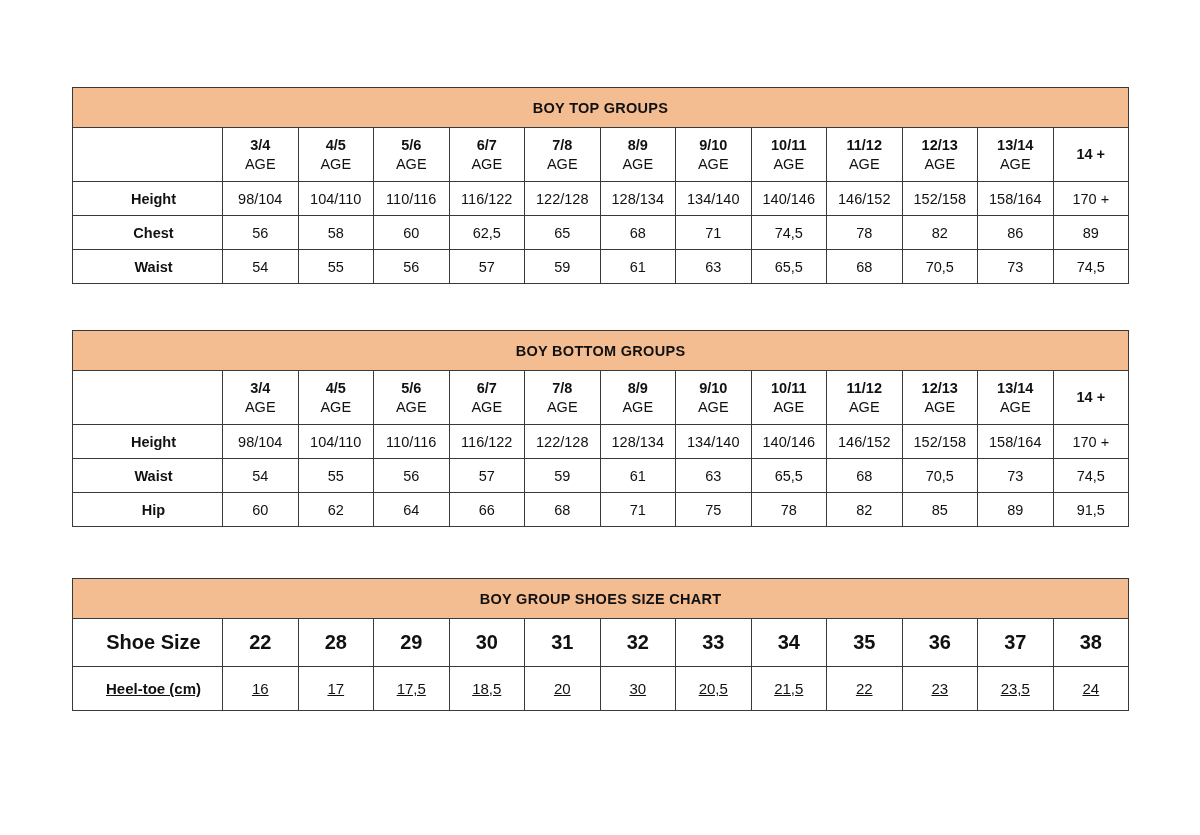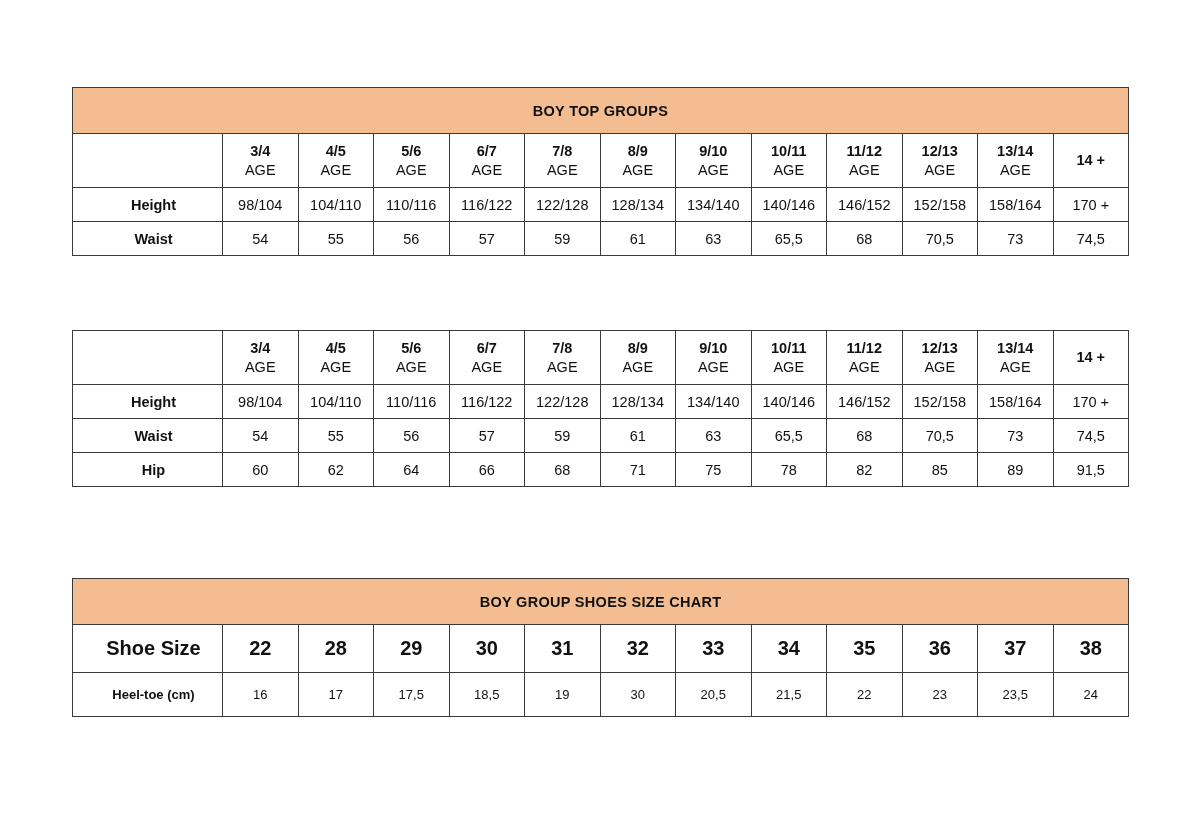--- a/index.html
+++ b/index.html
@@ -35,21 +35,21 @@
   table.size-table td, table.size-table th {
     border: 1.5px solid #3a3a3a;
     text-align: center;
     vertical-align: middle;
     font-size: 14.5px;
     color: #111111;
     padding: 0;
   }
   .title-row td {
     background: #f4bc91;
-    height: 46px;
+    height: 40px;
     font-weight: bold;
     font-size: 20px;
     letter-spacing: 0.3px;
     color: #1a1a1a;
   }
   .head-row td {
     height: 54px;
     font-weight: bold;
     font-size: 15px;
     line-height: 1.25;
@@ -66,21 +66,21 @@
     padding-left: 12px !important;
     font-weight: bold;
     font-size: 14.5px;
   }
   .age-sub { display: block; font-weight: normal; }
   
   col.c0 { width: 150px; }
   col.cx { width: 75.5px; }
 
   .shoes-table .head-row td { height: 48px; font-size: 20px; }
-  .shoes-table .data-row td { height: 44px; font-size: 13px; }
+  .shoes-table .data-row td { height: 44px; font-size: 15px; text-decoration: underline; }
   .shoes-table .rowlabel { font-size: 15px; }
 </style>
 </head>
 <body>
 
 <div class="page">
 
   <div class="chart-block" id="block-top">
     <table class="size-table">
       <colgroup>
@@ -126,20 +126,35 @@
           <td>122/128</td>
           <td>128/134</td>
           <td>134/140</td>
           <td>140/146</td>
           <td>146/152</td>
           <td>152/158</td>
           <td>158/164</td>
           <td>170 +</td>
         </tr>
         <tr class="data-row">
+          <td class="rowlabel">Chest</td>
+          <td>56</td>
+          <td>58</td>
+          <td>60</td>
+          <td>62,5</td>
+          <td>65</td>
+          <td>68</td>
+          <td>71</td>
+          <td>74,5</td>
+          <td>78</td>
+          <td>82</td>
+          <td>86</td>
+          <td>89</td>
+        </tr>
+        <tr class="data-row">
           <td class="rowlabel">Waist</td>
           <td>54</td>
           <td>55</td>
           <td>56</td>
           <td>57</td>
           <td>59</td>
           <td>61</td>
           <td>63</td>
           <td>65,5</td>
           <td>68</td>
@@ -162,20 +177,23 @@
           <col class="cx">
           <col class="cx">
         <col class="cx">
           <col class="cx">
           <col class="cx">
           <col class="cx">
           <col class="cx">
           <col class="cx">
       </colgroup>
       <tbody>
+        <tr class="title-row">
+          <td colspan="13">BOY BOTTOM GROUPS</td>
+        </tr>
         <tr class="head-row">
           <td class="corner"></td>
           <td><span>3/4</span><span class="age-sub">AGE</span></td>
           <td><span>4/5</span><span class="age-sub">AGE</span></td>
           <td><span>5/6</span><span class="age-sub">AGE</span></td>
           <td><span>6/7</span><span class="age-sub">AGE</span></td>
           <td><span>7/8</span><span class="age-sub">AGE</span></td>
           <td><span>8/9</span><span class="age-sub">AGE</span></td>
           <td><span>9/10</span><span class="age-sub">AGE</span></td>
           <td><span>10/11</span><span class="age-sub">AGE</span></td>
@@ -268,21 +286,21 @@
           <td>36</td>
           <td>37</td>
           <td>38</td>
         </tr>
         <tr class="data-row">
           <td class="rowlabel">Heel-toe (cm)</td>
           <td>16</td>
           <td>17</td>
           <td>17,5</td>
           <td>18,5</td>
-          <td>19</td>
+          <td>20</td>
           <td>30</td>
           <td>20,5</td>
           <td>21,5</td>
           <td>22</td>
           <td>23</td>
           <td>23,5</td>
           <td>24</td>
         </tr>
       </tbody>
     </table>

